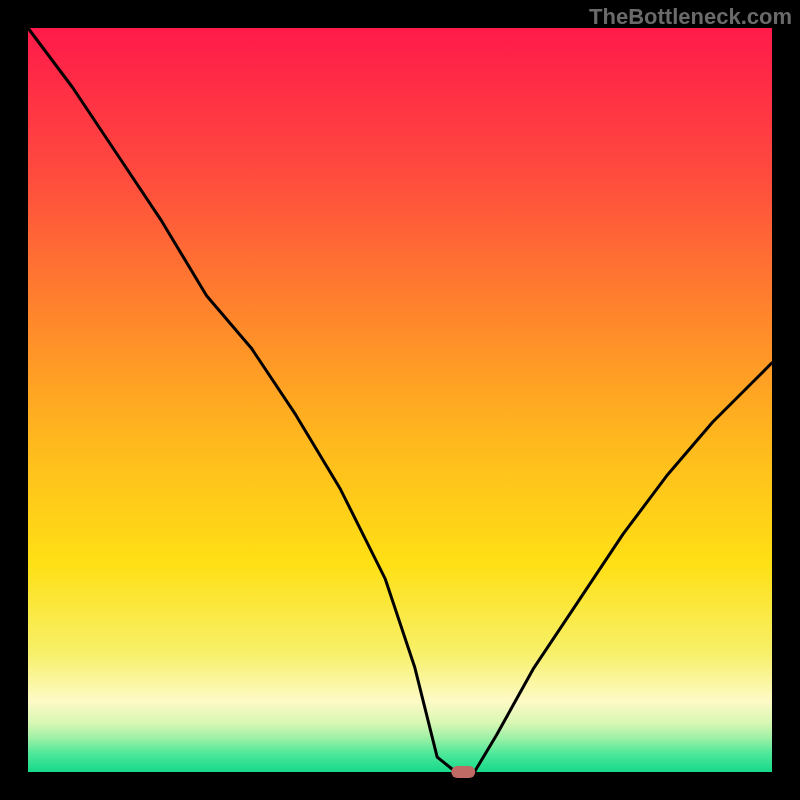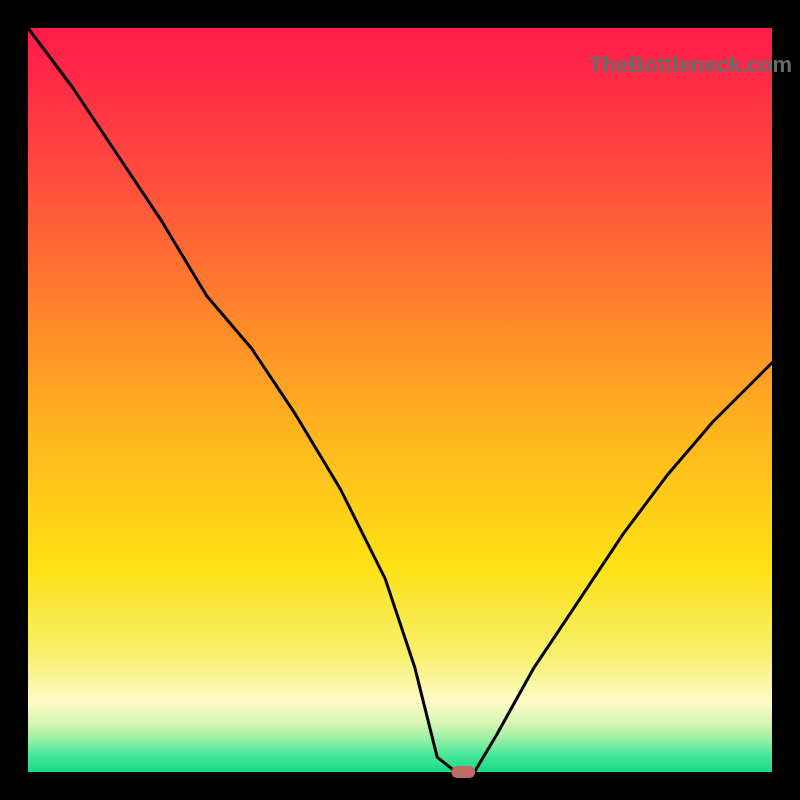--- a/index.html
+++ b/index.html
@@ -14,21 +14,20 @@
     position: relative;
   }
   .attribution {
     position: absolute;
     top: 4px;
     right: 8px;
     font-size: 22px;
     font-weight: bold;
     color: #6a6a6a;
     letter-spacing: 0px;
-    margin-top: 48px;
   }
   svg { display: block; }
 </style>
 </head>
 <body>
 
 <div class="wrap">
   <div class="attribution">TheBottleneck.com</div>
   <svg id="chart-svg" width="800" height="800" viewBox="0 0 800 800">
     <defs>

